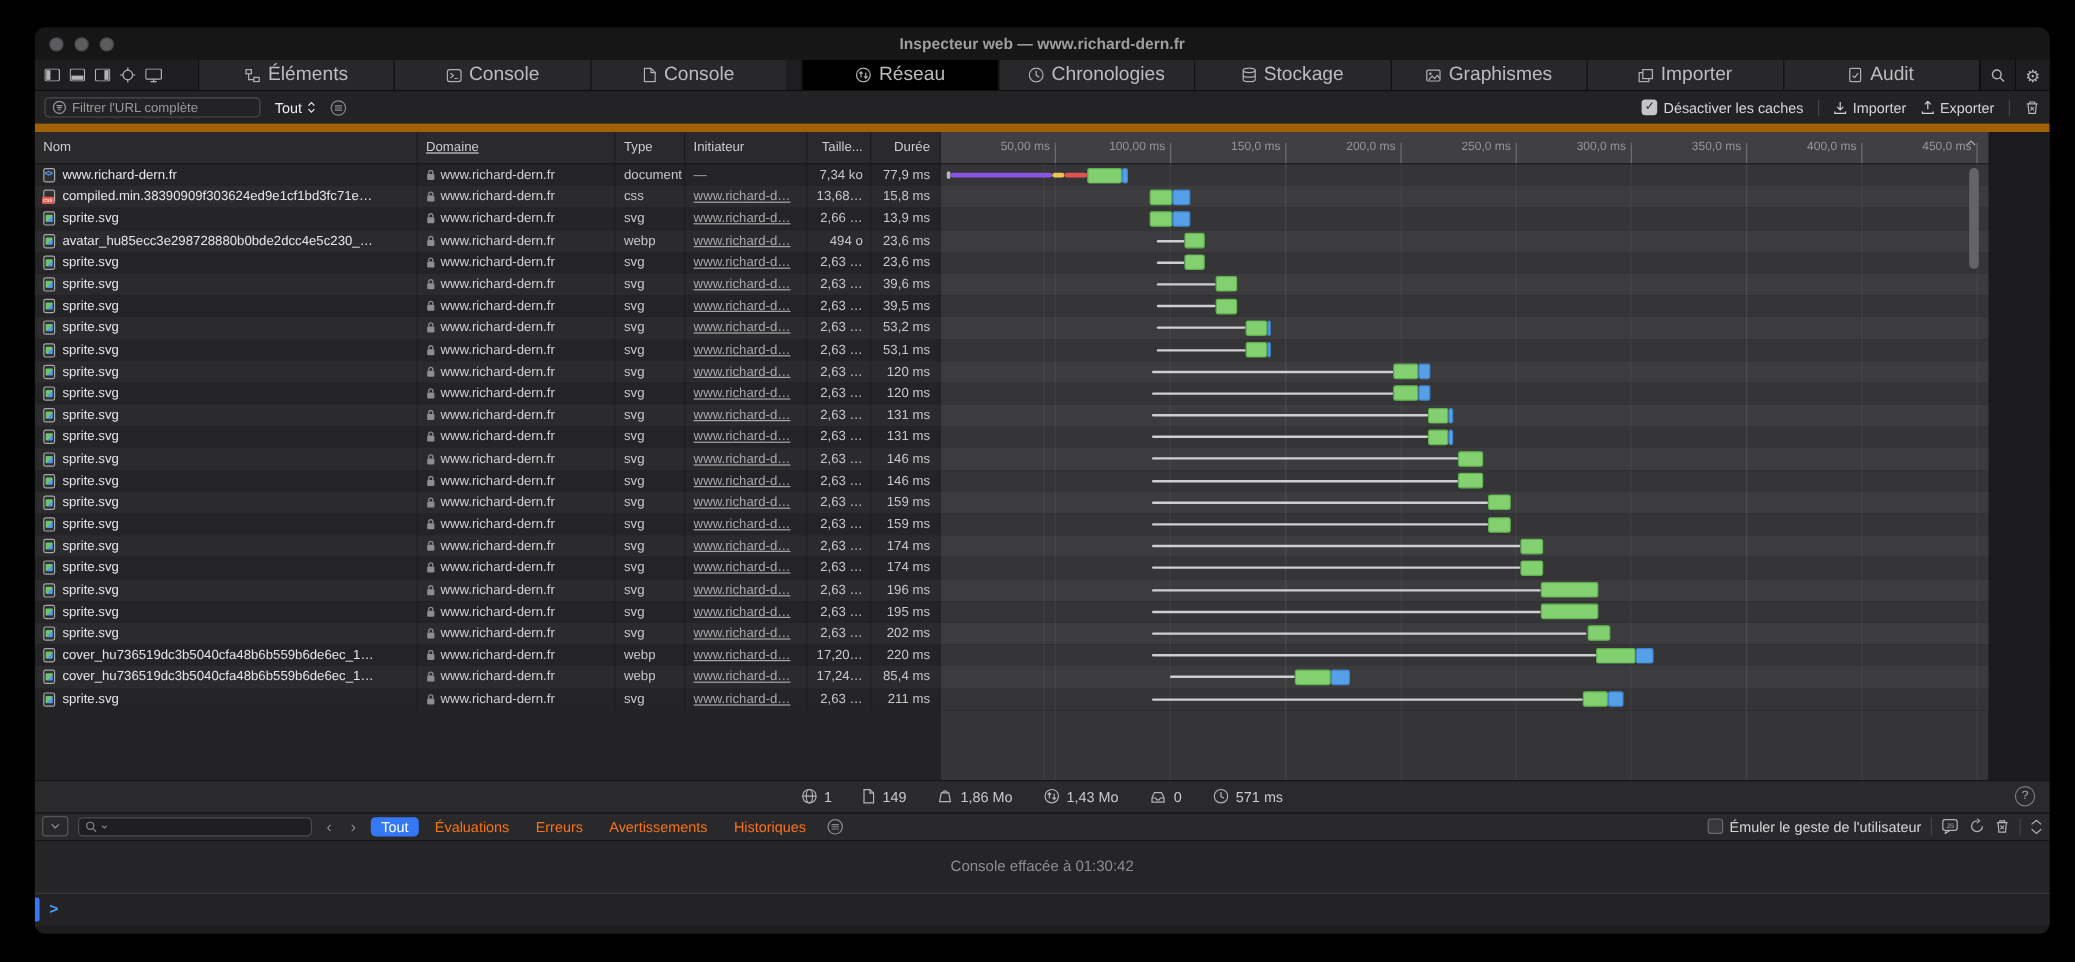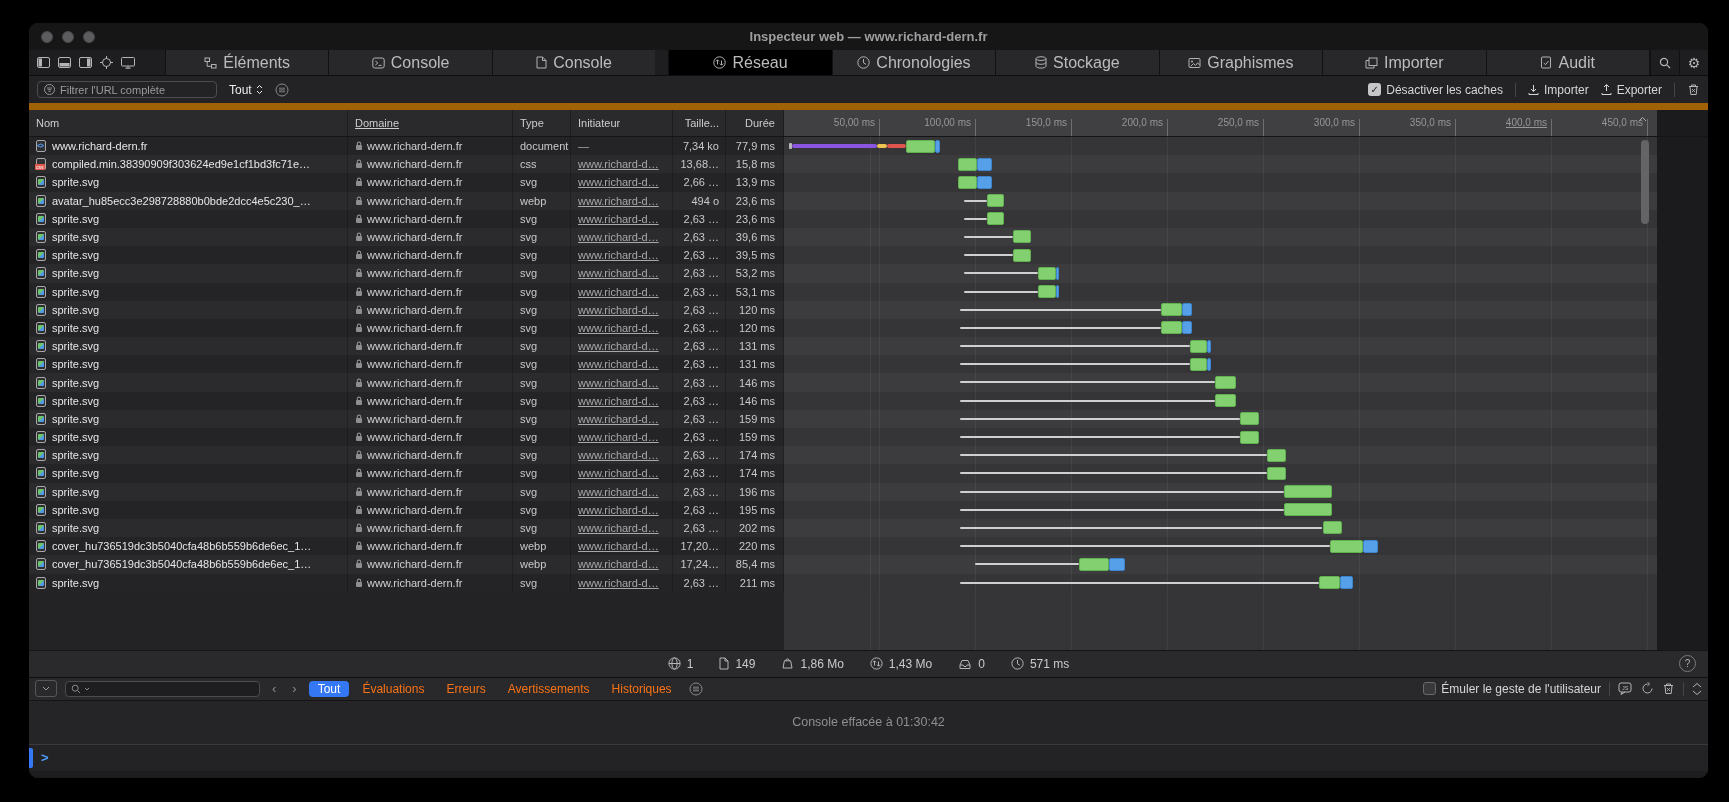--- a/index.html
+++ b/index.html
@@ -311,21 +311,21 @@
         <span class="tick-label" style="left: 193px;">150,0 ms</span>
         <span class="tick-mark" style="left: 287px;"></span>
         <span class="tick-label" style="left: 289px;">200,0 ms</span>
         <span class="tick-mark" style="left: 383px;"></span>
         <span class="tick-label" style="left: 385px;">250,0 ms</span>
         <span class="tick-mark" style="left: 479px;"></span>
         <span class="tick-label" style="left: 481px;">300,0 ms</span>
         <span class="tick-mark" style="left: 575px;"></span>
         <span class="tick-label" style="left: 577px;">350,0 ms</span>
         <span class="tick-mark" style="left: 671px;"></span>
-        <span class="tick-label" style="left: 673px; text-decoration: underline;">400,0 ms</span>
+        <span class="tick-label" style="left: 673px;">400,0 ms</span>
         <span class="tick-mark" style="left: 767px;"></span>
         <span class="tick-label" style="left: 769px;">450,0 ms</span>
         <span class="tick-mark" style="left: 863px;"></span>
       </div>
     <div class="hcell hc-gap"></div>
   </div>
 
   <div class="rows" id="rows">
 
   <div class="row">

